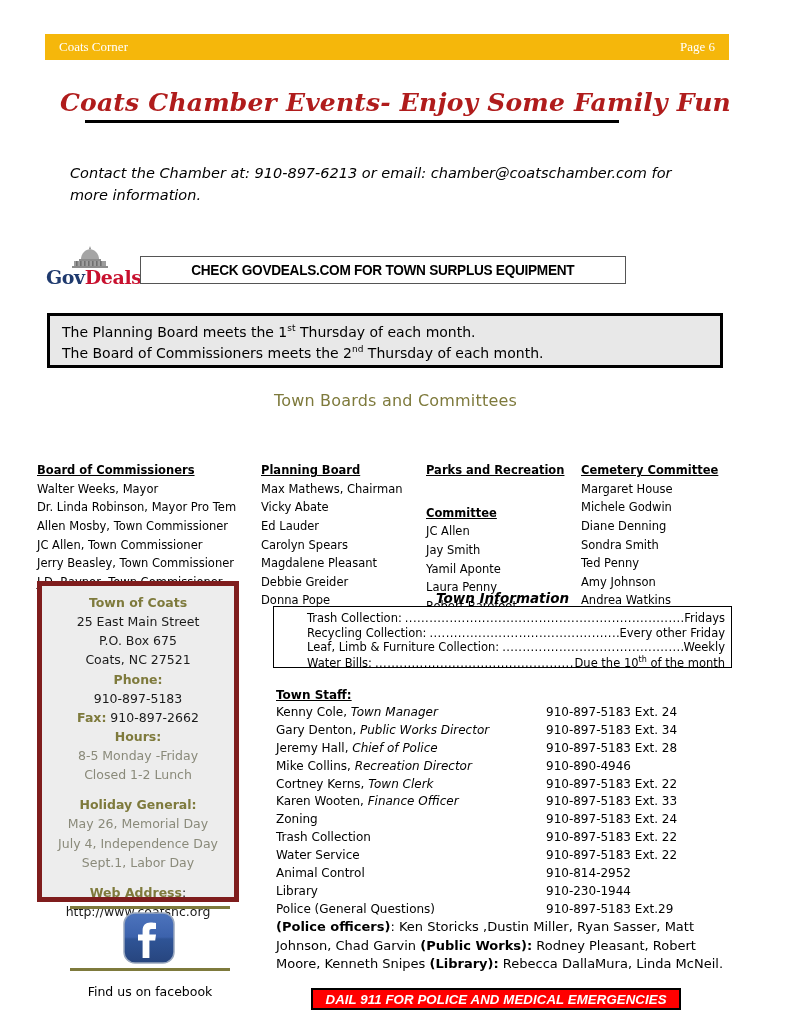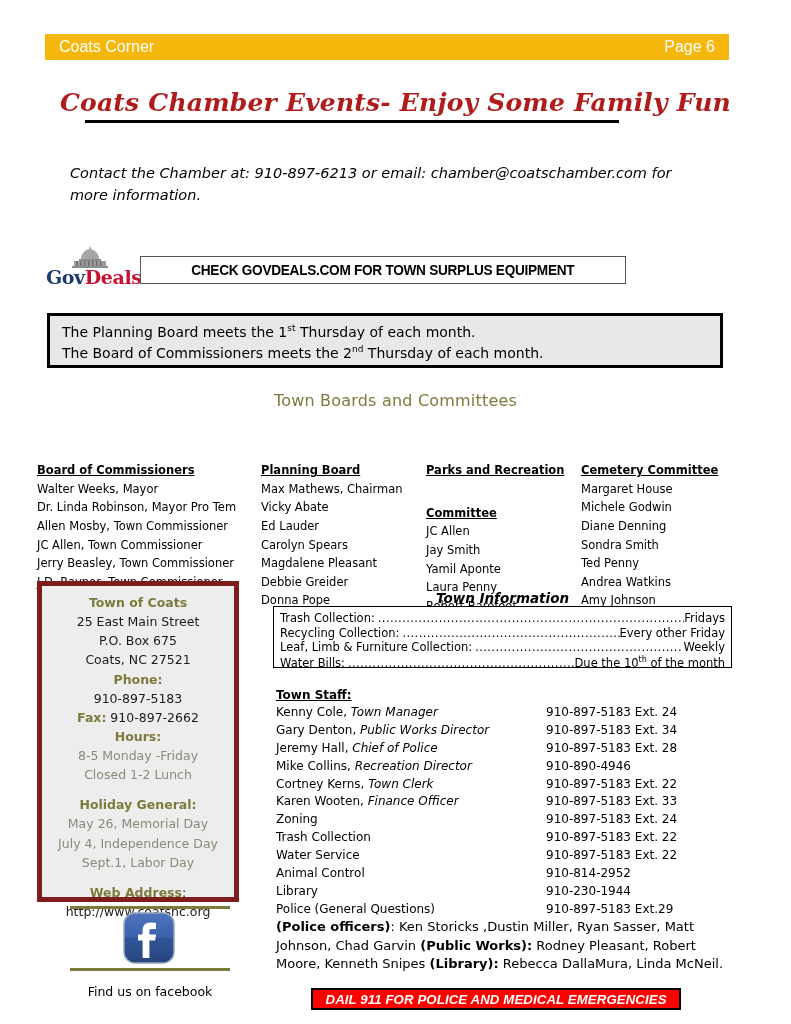--- a/index.html
+++ b/index.html
@@ -26,22 +26,22 @@
     height: 26px;
     background: #F5B70B;
     display: flex;
     align-items: center;
     justify-content: space-between;
     box-sizing: border-box;
     padding: 0 14px;
   }
   .header-bar span {
     color: #ffffff;
-    font-size: 16px;
-    font-family: Liberation Sans, sans-serif;
+    font-size: 13px;
+    font-family: Liberation Serif, serif;
   }
 
   
   .events-title {
     position: absolute;
     left: 60px;
     top: 88px;
     width: 580px;
     text-align: center;
     color: #B01C1C;
@@ -272,20 +272,21 @@
     padding: 4px 6px 0 6px;
     background: #ffffff;
   }
   .ti-row {
     display: flex;
     align-items: baseline;
     font-size: 11.5px;
     line-height: 1.28;
     font-family: "DejaVu Sans", sans-serif;
     white-space: nowrap;
+    margin-left: 27px;
   }
   .ti-label { flex: 0 0 auto; }
   .ti-dots {
     flex: 1 1 auto;
     overflow: hidden;
     font-size: 11.5px;
     letter-spacing: 0.4px;
     color: #000;
     padding: 0 3px;
   }
@@ -432,22 +433,22 @@
     <div class="col-item">Robert Barefoot</div>
   </div>
 
   <div class="col-cemetery">
     <div class="col-head">Cemetery Committee</div>
     <div class="col-item">Margaret House</div>
     <div class="col-item">Michele Godwin</div>
     <div class="col-item">Diane Denning</div>
     <div class="col-item">Sondra Smith</div>
     <div class="col-item">Ted Penny</div>
+    <div class="col-item">Amy Johnson</div>
     <div class="col-item">Andrea Watkins</div>
-    <div class="col-item">Amy Johnson</div>
   </div>
 
 </div>
 
 <div class="town-box">
   <div class="tb-head">Town of Coats</div>
   <div class="tb-line">25 East Main Street</div>
   <div class="tb-line">P.O. Box 675</div>
   <div class="tb-line">Coats, NC  27521</div>
   <div class="tb-head">Phone:</div>

